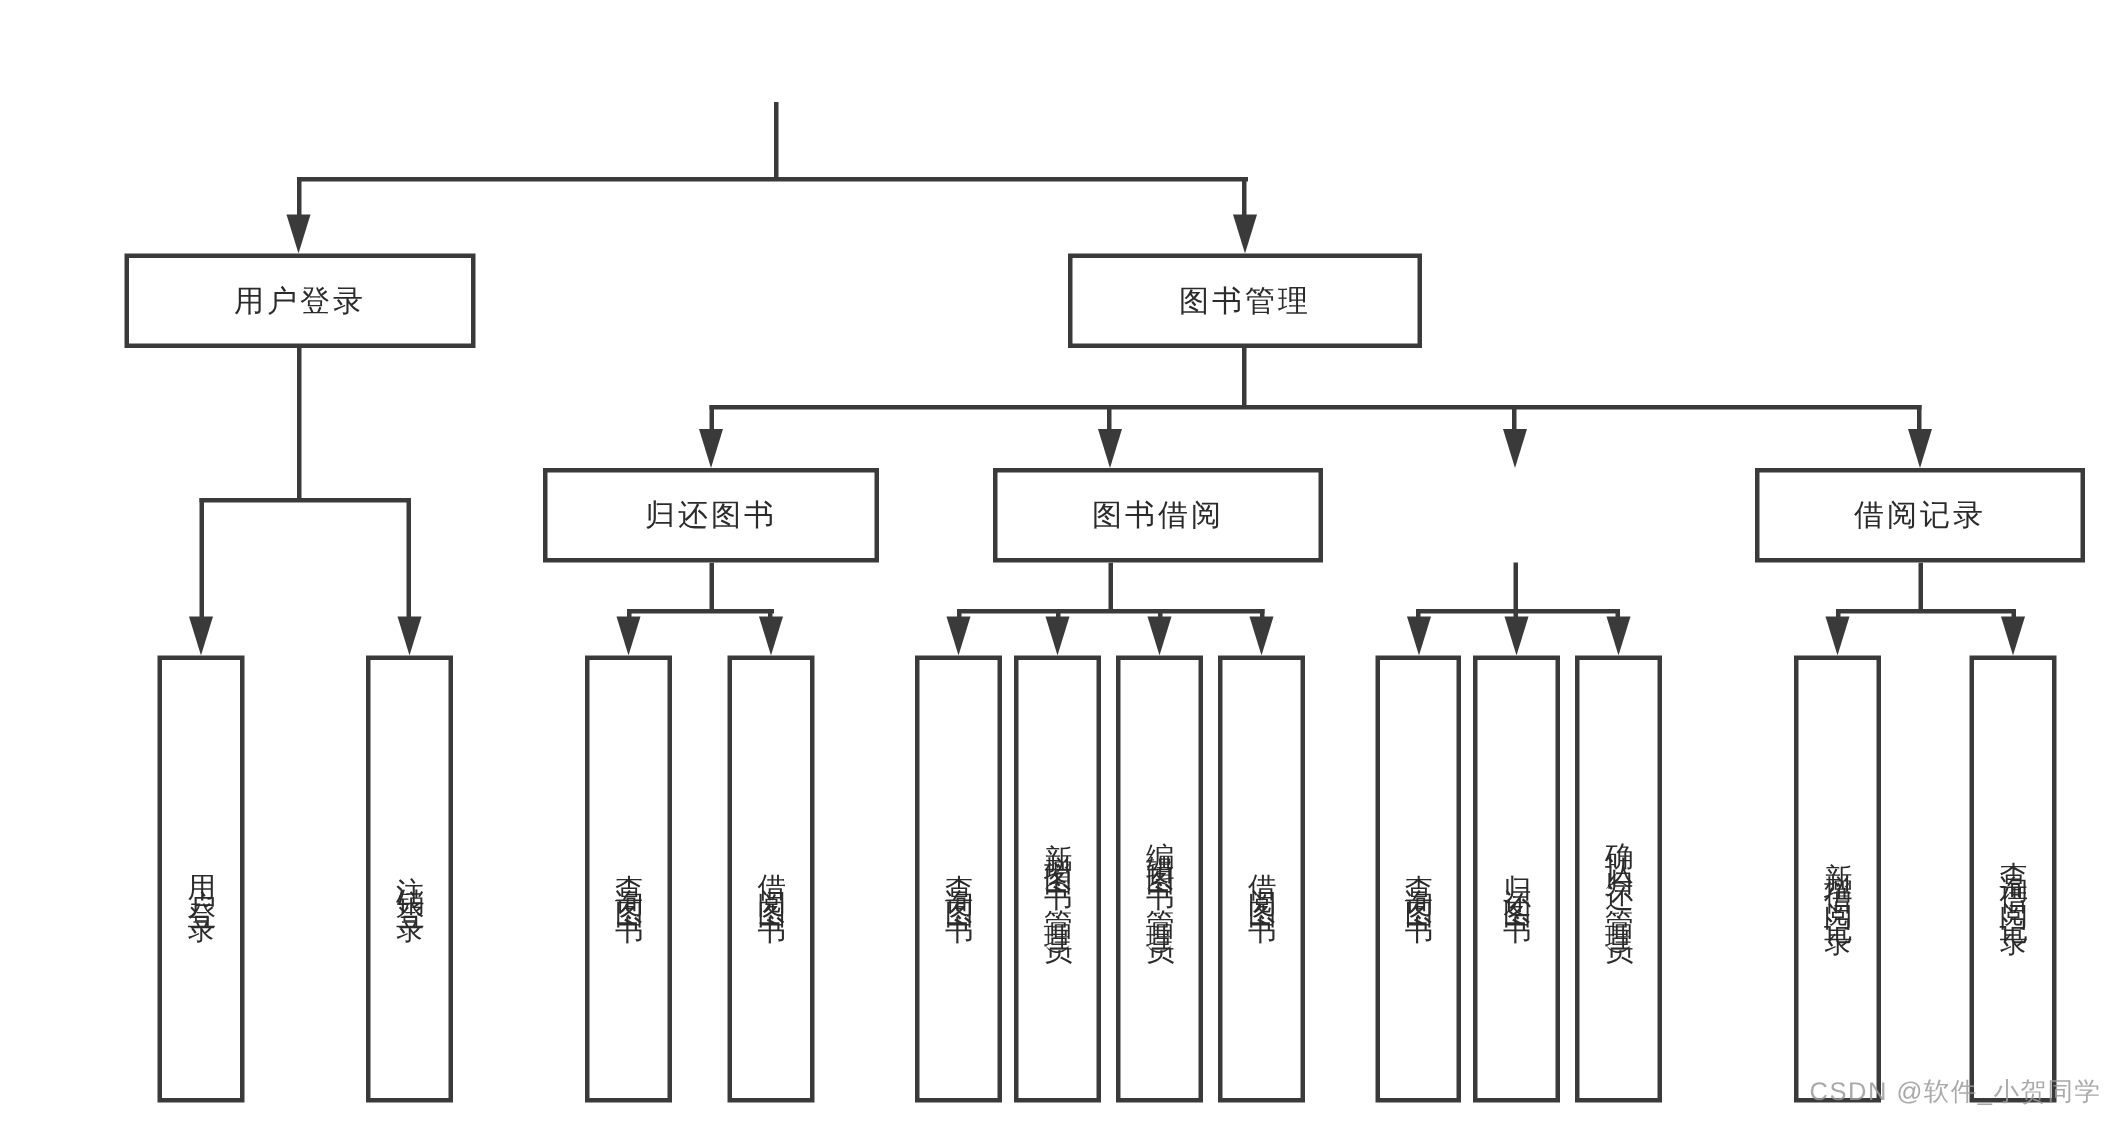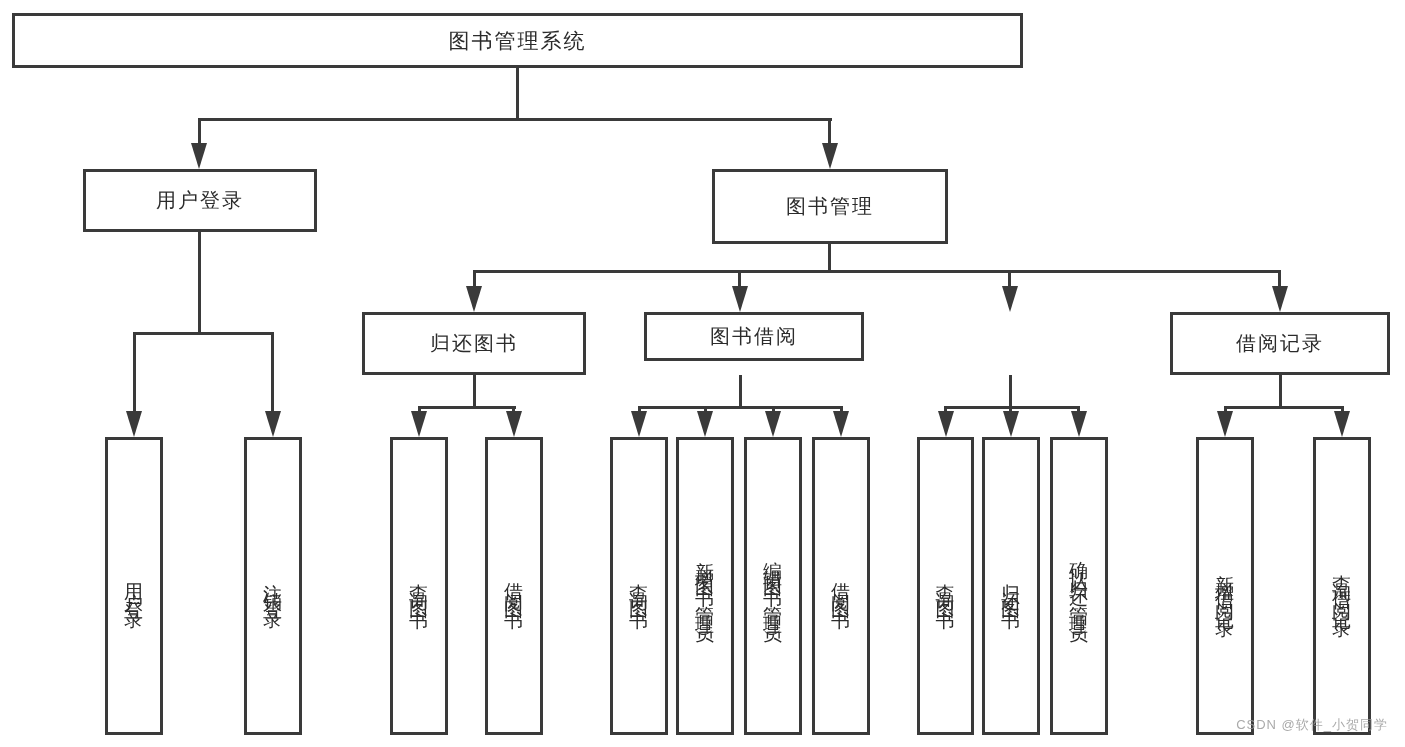--- a/index.html
+++ b/index.html
@@ -38,22 +38,22 @@
   .hl{position:absolute;height:3px;background:var(--line);z-index:0;}
   .vl{position:absolute;width:3px;background:var(--line);z-index:0;}
   .ar{
     position:absolute;width:0;height:0;z-index:0;
     border-left:8px solid transparent;
     border-right:8px solid transparent;
     border-top:26px solid var(--line);
   }
   .watermark{
     position:absolute;
-    right:17px;top:716px;
-    font-size:13px;
+    right:4px;top:716px;
+    font-size:17px;
     color:var(--watermark);
     opacity:.85;
     z-index:3;
     letter-spacing:1px;
     white-space:nowrap;
   }
 </style>
 </head>
 <body>
 
@@ -111,27 +111,26 @@
   <div class="vl" style="left:1077px;top:406px;height:8px"></div>
   <div class="ar" style="left:1071px;top:411px"></div>
 
   <div class="vl" style="left:1279px;top:375px;height:33px"></div>
   <div class="hl" style="left:1224px;top:406px;width:119px"></div>
   <div class="vl" style="left:1224px;top:406px;height:8px"></div>
   <div class="ar" style="left:1217px;top:411px"></div>
   <div class="vl" style="left:1341px;top:406px;height:8px"></div>
   <div class="ar" style="left:1334px;top:411px"></div>
 
-  <div class="node" style="left:12px;top:13px;width:1011px;height:55px;font-size:21px">图书管理系统</div>
 
   <div class="node" style="left:83px;top:169px;width:234px;height:63px">用户登录</div>
-  <div class="node" style="left:712px;top:169px;width:236px;height:75px">图书管理</div>
+  <div class="node" style="left:712px;top:169px;width:236px;height:63px">图书管理</div>
 
   <div class="node" style="left:362px;top:312px;width:224px;height:63px">归还图书</div>
-  <div class="node" style="left:644px;top:312px;width:220px;height:49px">图书借阅</div>
+  <div class="node" style="left:662px;top:312px;width:220px;height:63px">图书借阅</div>
   <div class="node" style="left:1170px;top:312px;width:220px;height:63px">借阅记录</div>
 
   <div class="node vnode" style="left:105px;top:437px;width:58px;height:298px">用户登录</div>
   <div class="node vnode" style="left:244px;top:437px;width:58px;height:298px">注销登录</div>
 
   <div class="node vnode" style="left:390px;top:437px;width:58px;height:298px">查询图书</div>
   <div class="node vnode" style="left:485px;top:437px;width:58px;height:298px">借阅图书</div>
 
   <div class="node vnode" style="left:610px;top:437px;width:58px;height:298px">查询图书</div>
   <div class="node vnode" style="left:676px;top:437px;width:58px;height:298px">新增图书（管理员）</div>

